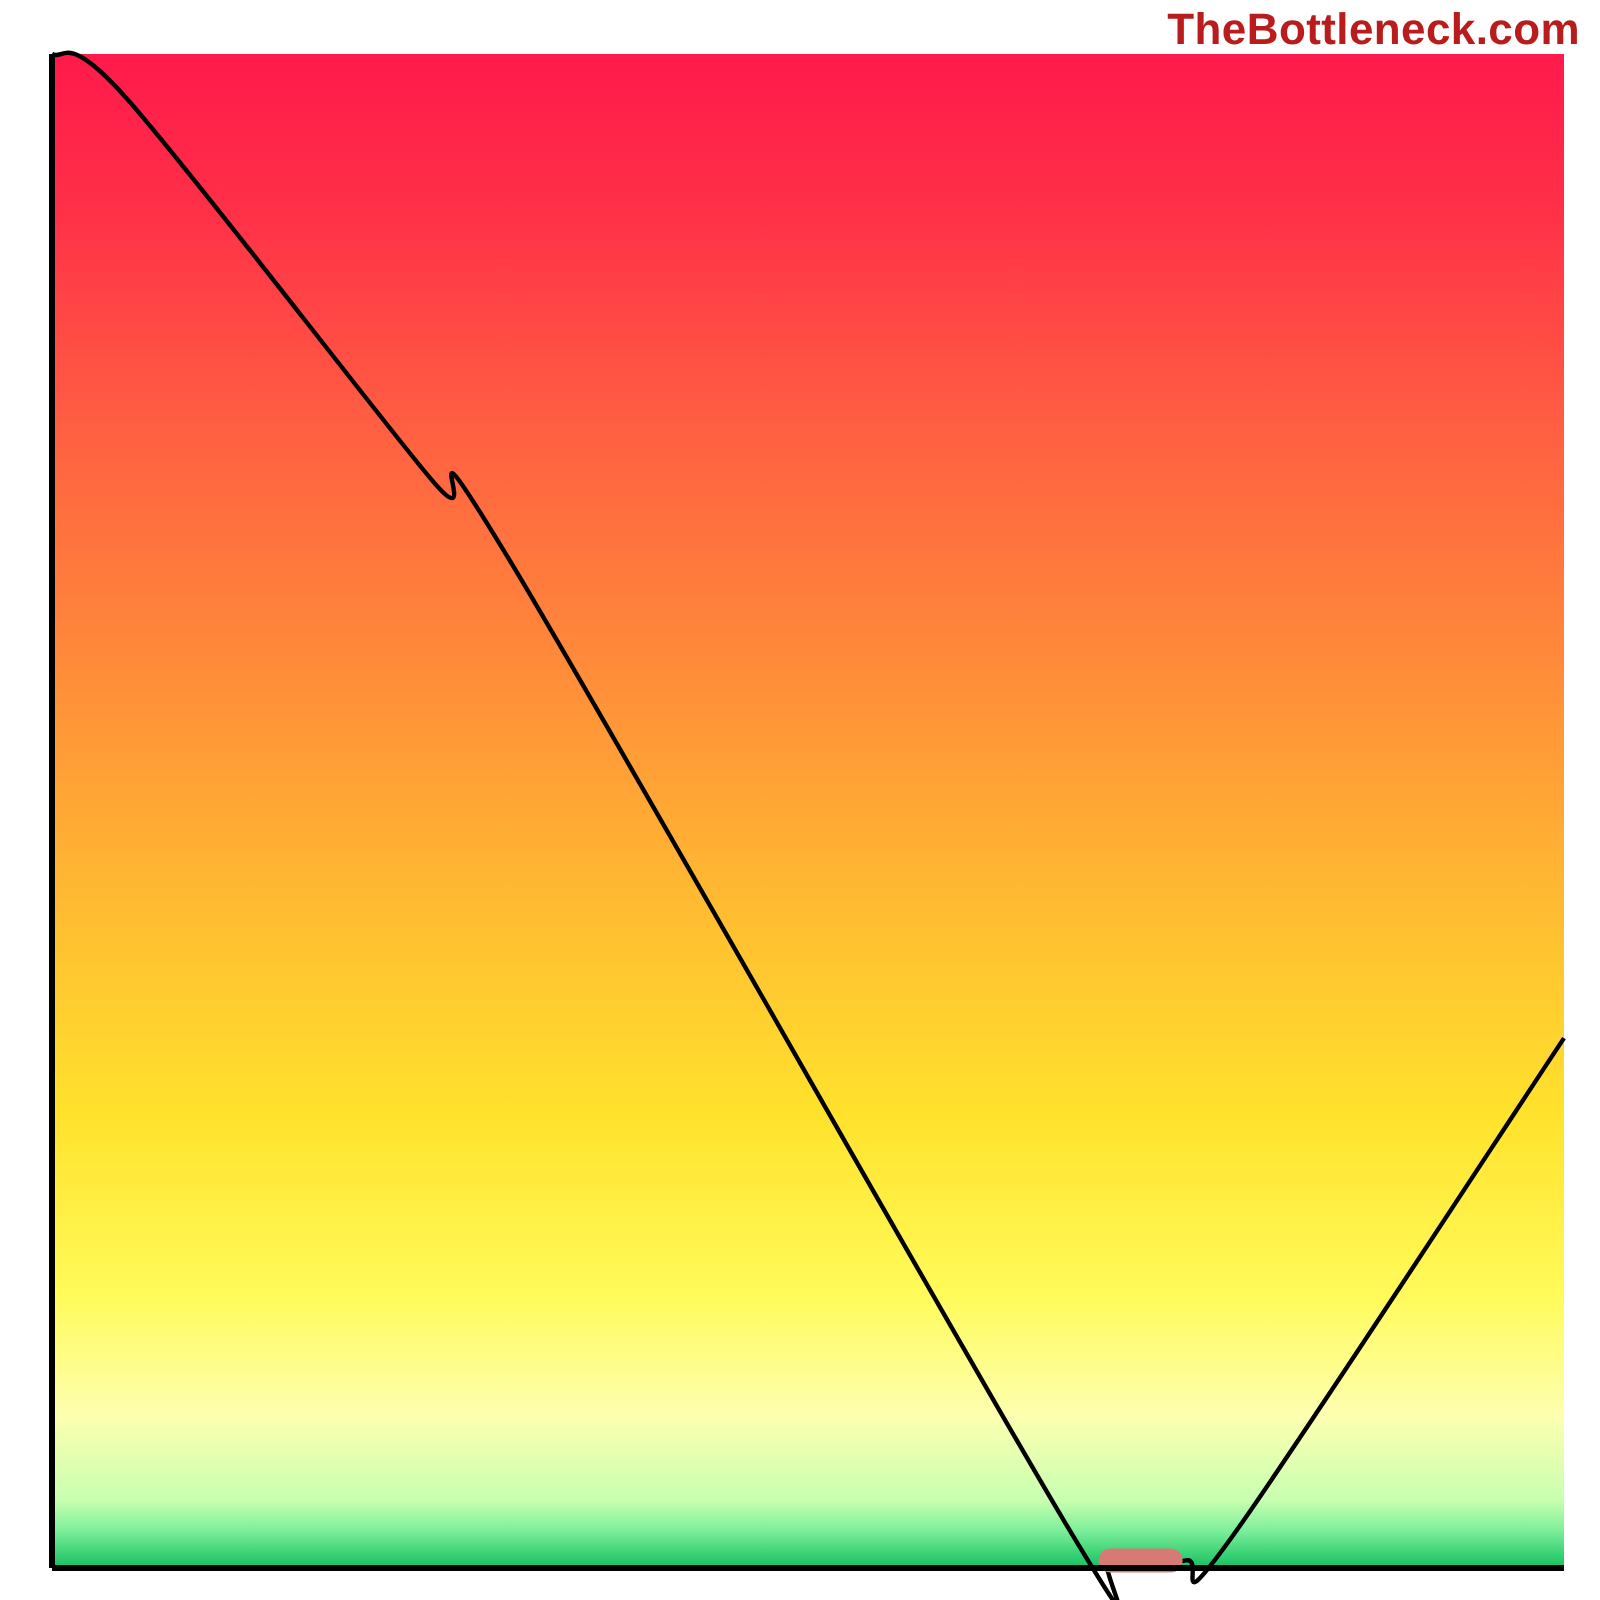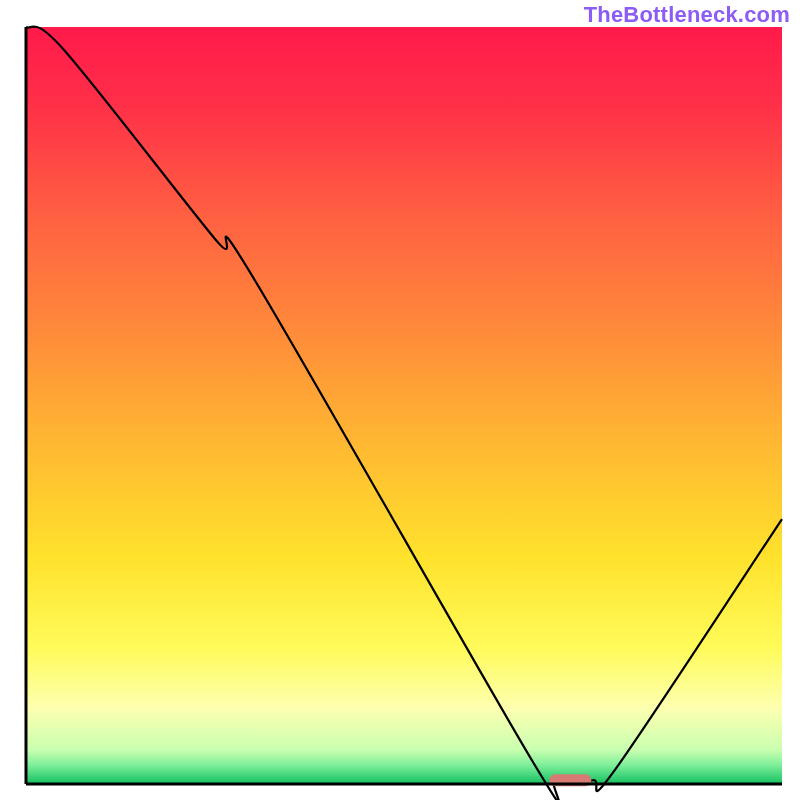--- a/index.html
+++ b/index.html
@@ -14,21 +14,21 @@
     position: relative;
     width: 800px;
     height: 800px;
   }
   .watermark {
     position: absolute;
     top: 2px;
     right: 10px;
     font-size: 22px;
     font-weight: bold;
-    color: #8b5cf6;
+    color: #b91c1c;
     letter-spacing: 0.2px;
   }
   svg {
     display: block;
   }
 </style>
 </head>
 <body>
 
 <div class="container">

